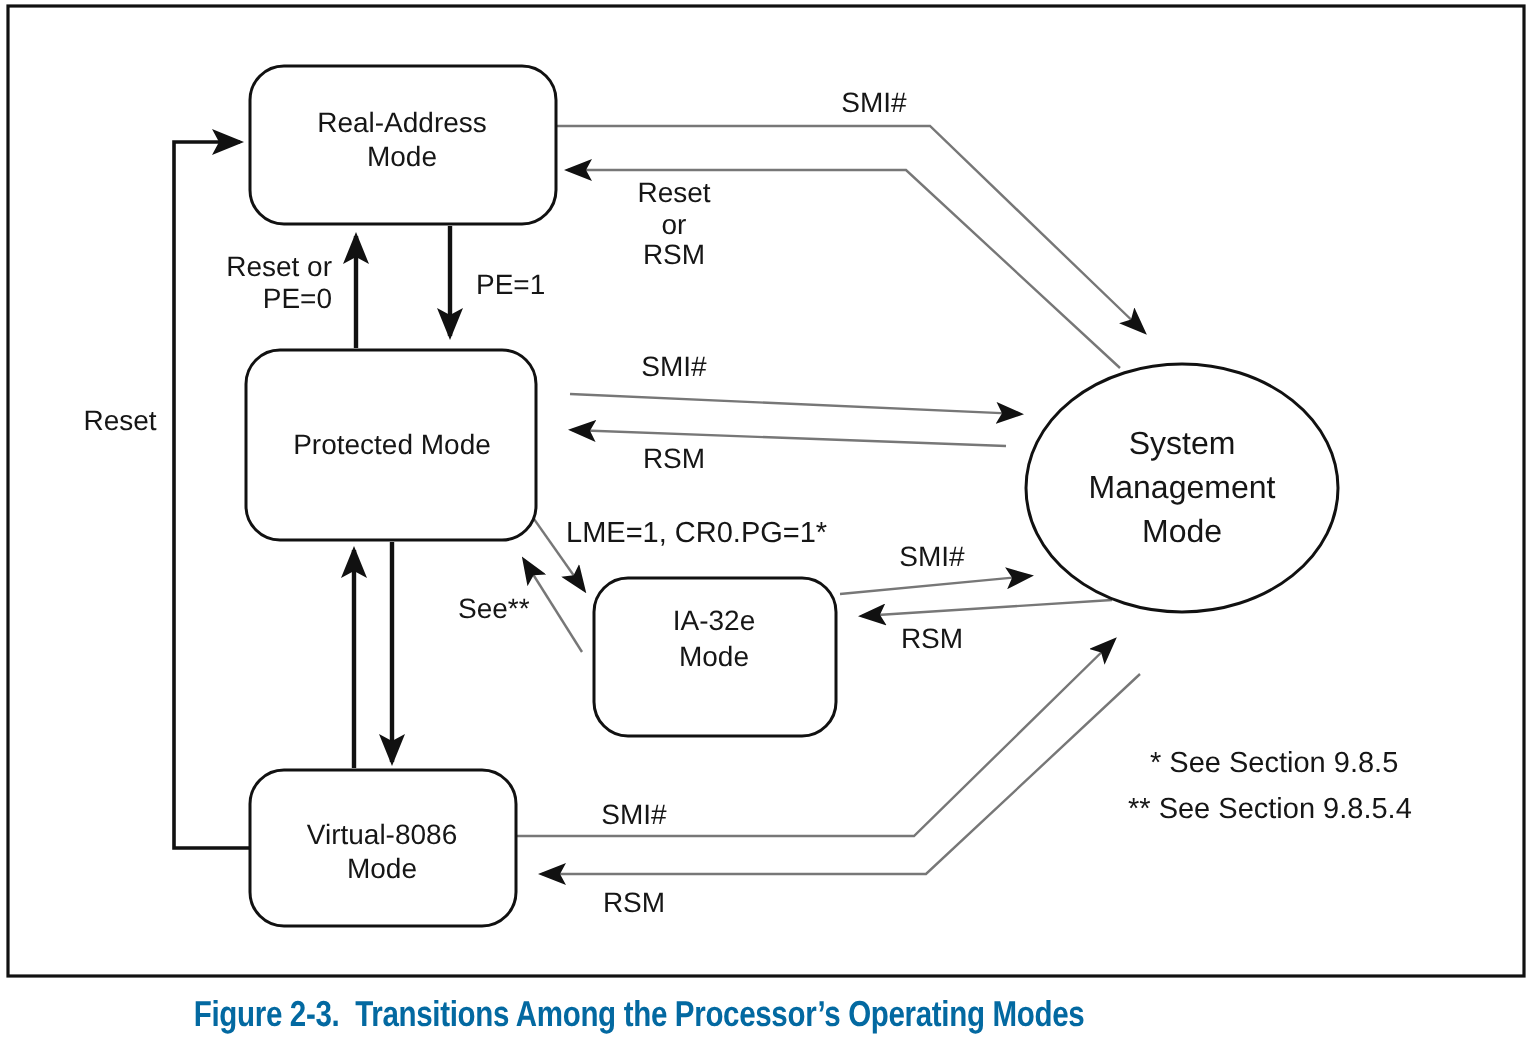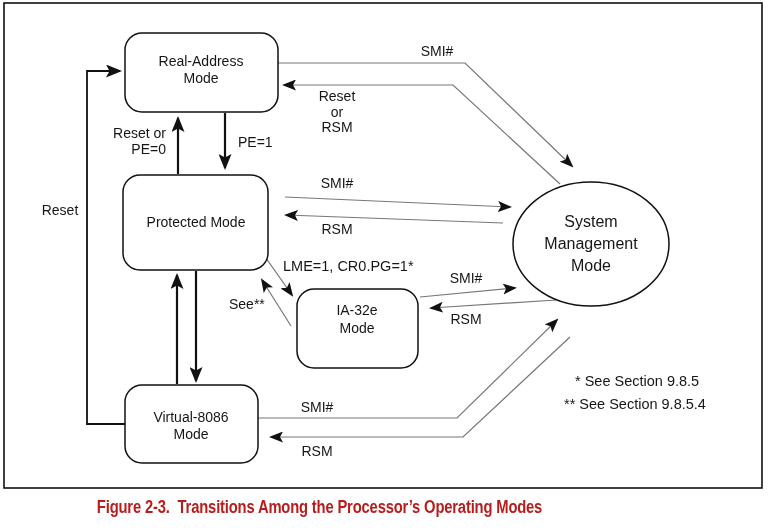--- a/index.html
+++ b/index.html
@@ -12,21 +12,21 @@
     font-family:"Liberation Sans", sans-serif;
     fill:#161616;
   }
   .node-label{font-size:14px;}
   .edge-label{font-size:14px;}
   .smm-label{font-size:16px;}
   .note-label{font-size:14.5px;}
   .lme-label{font-size:14.5px;}
   #caption{
     position:absolute;top:497px;left:0;width:640px;text-align:center;
-    color:#b91c1c;
+    color:#0369a1;
   }
   #caption span{
     display:inline-block;font-size:18px;font-weight:bold;white-space:pre;
     transform:scaleX(0.82);transform-origin:50% 50%;letter-spacing:-0.2px;
   }
 </style>
 </head>
 <body>
 
 <div id="stage">

